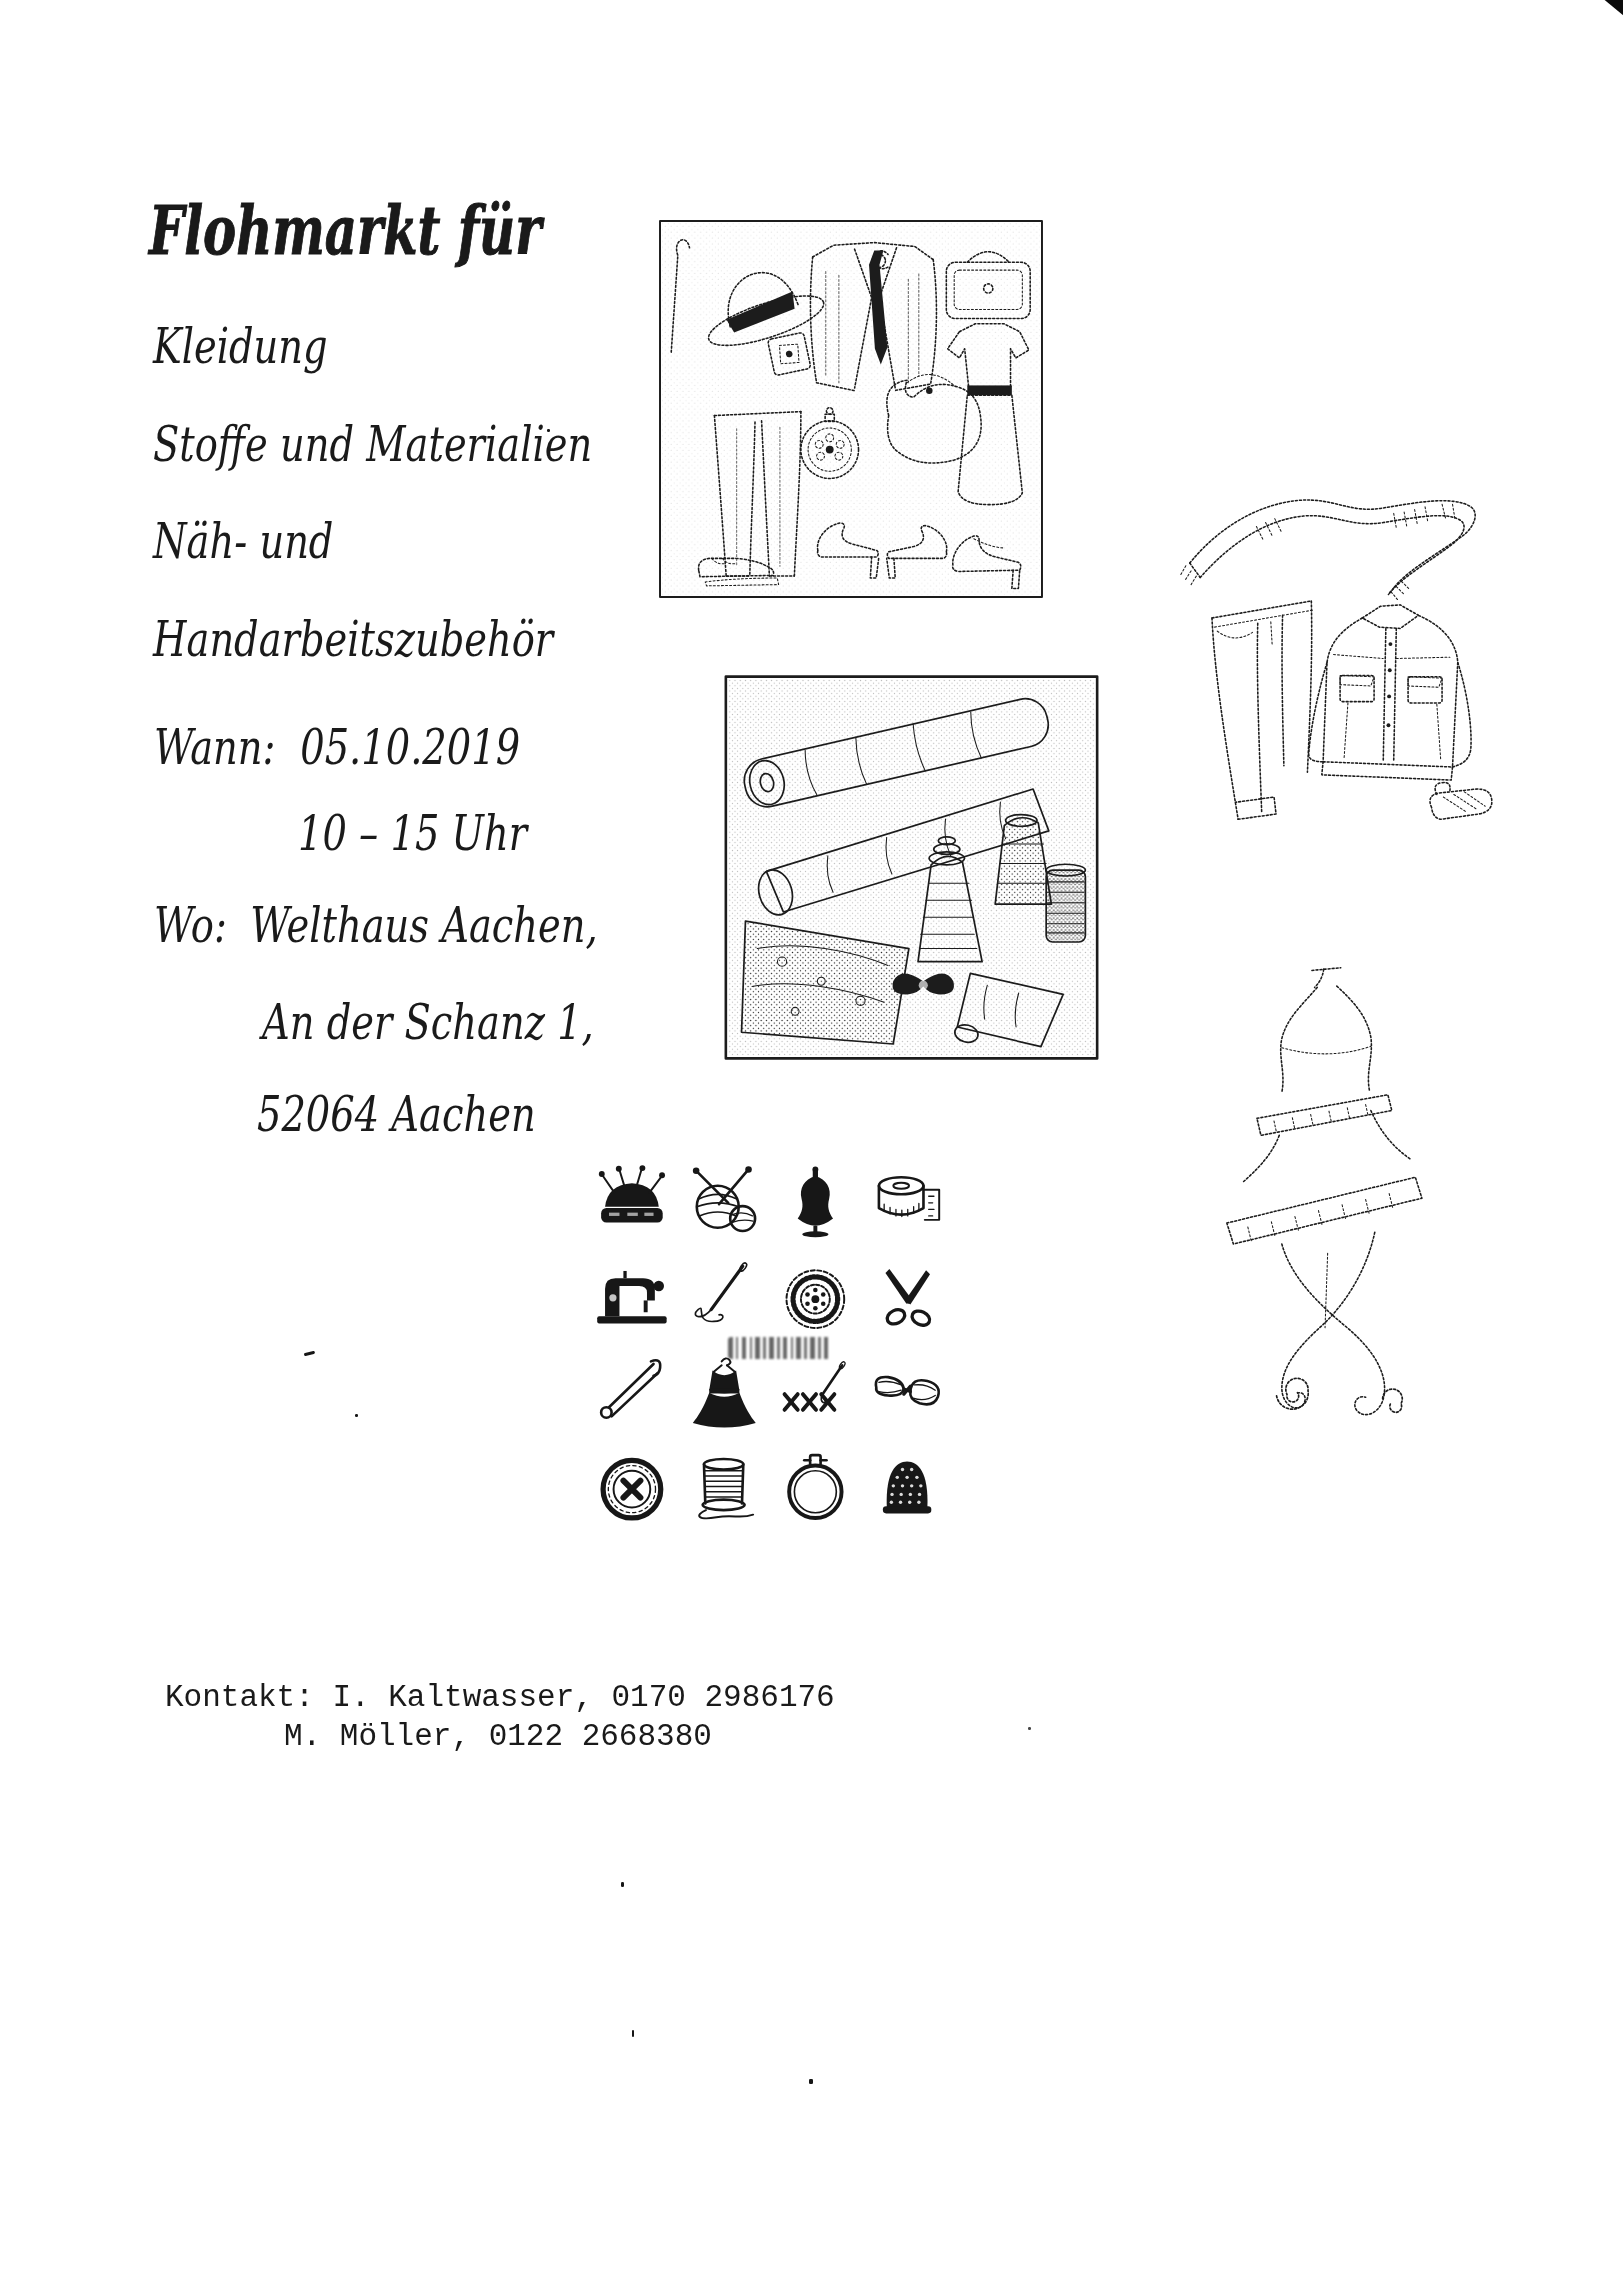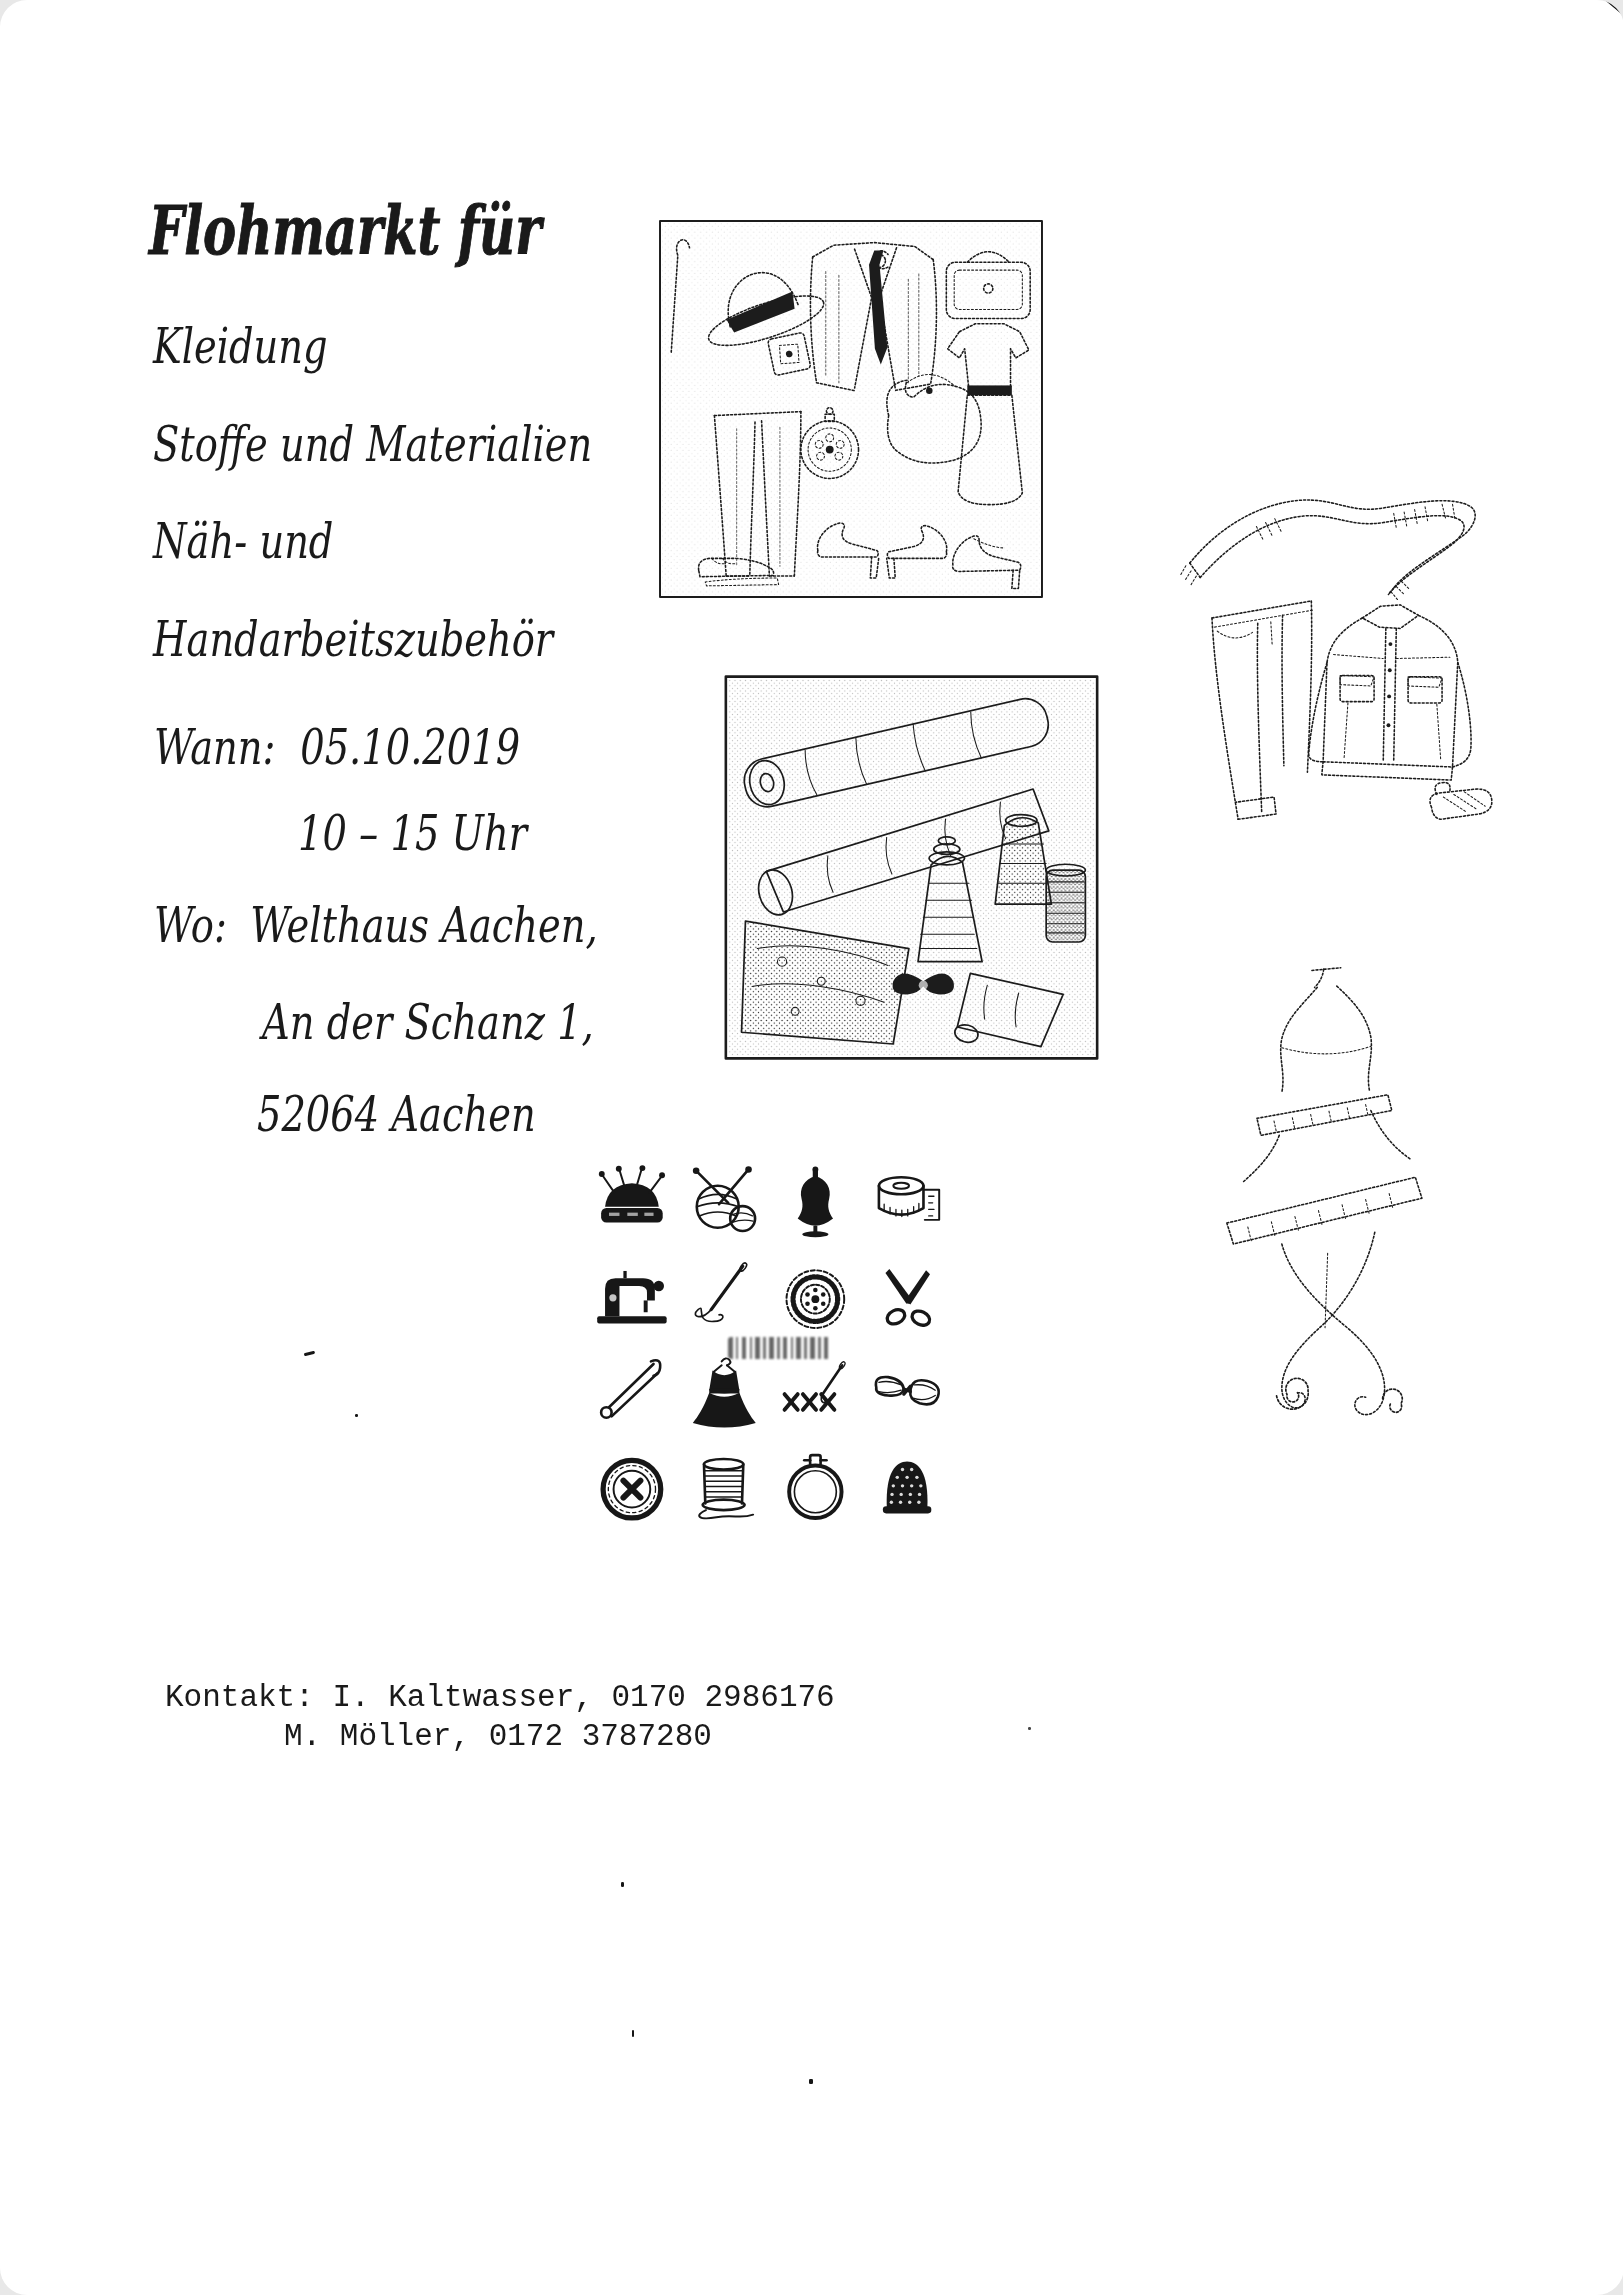--- a/index.html
+++ b/index.html
@@ -1,18 +1,18 @@
 <!DOCTYPE html>
 <html style="font-size:10.5px"><head>
 <meta charset="utf-8">
 <style>
   html,body{margin:0;padding:0;}
   body{width:1624px;height:2295px;background:#e8e8e8;}
   .page{position:absolute;left:0;top:0;width:1624px;height:2295px;background:#ffffff;overflow:hidden;
-        font-family:"DejaVu Serif", serif;color:#1a1a1a;border-radius:27px;}
+        font-family:"DejaVu Serif", serif;color:#1a1a1a;}
   .tline{position:absolute;white-space:nowrap;line-height:1;color:#1a1a1a;}
   .cal{font-style:italic;font-size:48px;transform:scaleX(0.8);transform-origin:left top;letter-spacing:0;}
   .title{font-style:italic;font-weight:700;font-size:68px;transform:scaleX(0.73);transform-origin:left top;
          -webkit-text-stroke:1px #161616;}
   .serif{font-family:Liberation Mono, monospace;font-size:31px;font-style:normal;transform:none;}
   .val{display:inline-block;}
   .speck{position:absolute;background:#161616;border-radius:1.3px;}
   .corner-mark{position:absolute;top:0;right:0;width:23.6px;height:19.6px;background:#0b0b0b;
                clip-path:polygon(18% 0,100% 0,100% 82%);}
   .smudge{position:absolute;height:22px;border-radius:3.3px;opacity:.72;filter:blur(1.3px);
@@ -45,21 +45,21 @@
   <div class="tline cal" style="left:154px;top:901px;">
     <span>Wo:</span><span class="val" style="margin-left:29px;">Welthaus Aachen,</span>
   </div>
   <div class="tline cal" style="left:262px;top:998px;">An der Schanz 1,</div>
   <div class="tline cal" style="left:257px;top:1090px;">52064 Aachen</div>
 
   <div class="tline serif" style="left:165px;top:1682px;">
     <span>Kontakt:</span>
     <span>I. Kaltwasser, 0170 2986176</span>
   </div>
-  <div class="tline serif" style="left:284px;top:1721px;">M. Möller, 0172 3787280</div>
+  <div class="tline serif" style="left:284px;top:1721px;">M. Möller, 0122 2668380</div>
 
   <svg style="left:658px;top:219px;" width="386" height="380" viewBox="0 0 589 580">
     <defs>
       <pattern id="cg1" patternUnits="userSpaceOnUse" width="9" height="9">
         <circle cx="2" cy="2" r="1" fill="#2b2b2b"></circle>
           <circle cx="6.5" cy="7" r="0.8" fill="#2b2b2b"></circle>
       </pattern>
       <pattern id="cg2" patternUnits="userSpaceOnUse" width="7" height="7">
         <circle cx="1.5" cy="1.5" r="1.1" fill="#222"></circle>
           <circle cx="5" cy="4.5" r="1" fill="#222"></circle>

